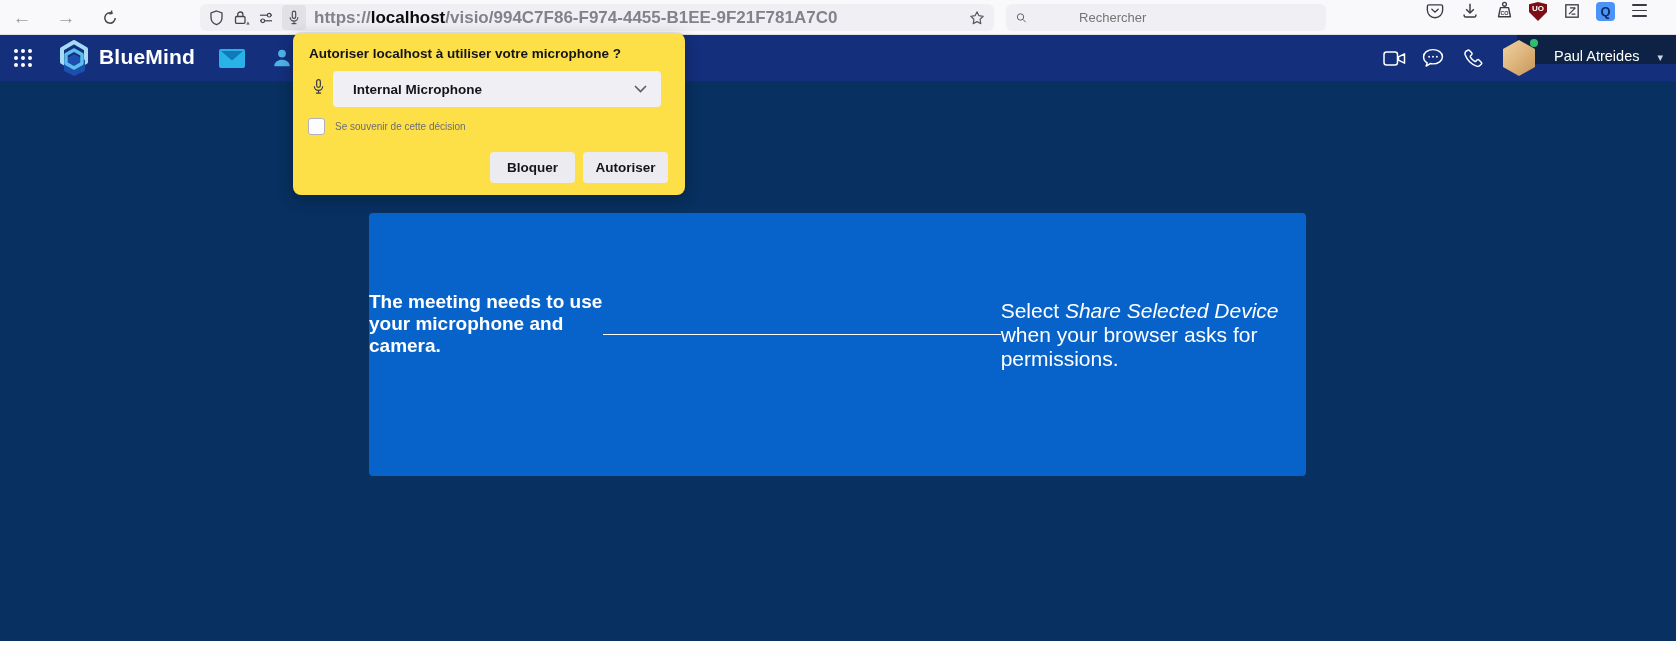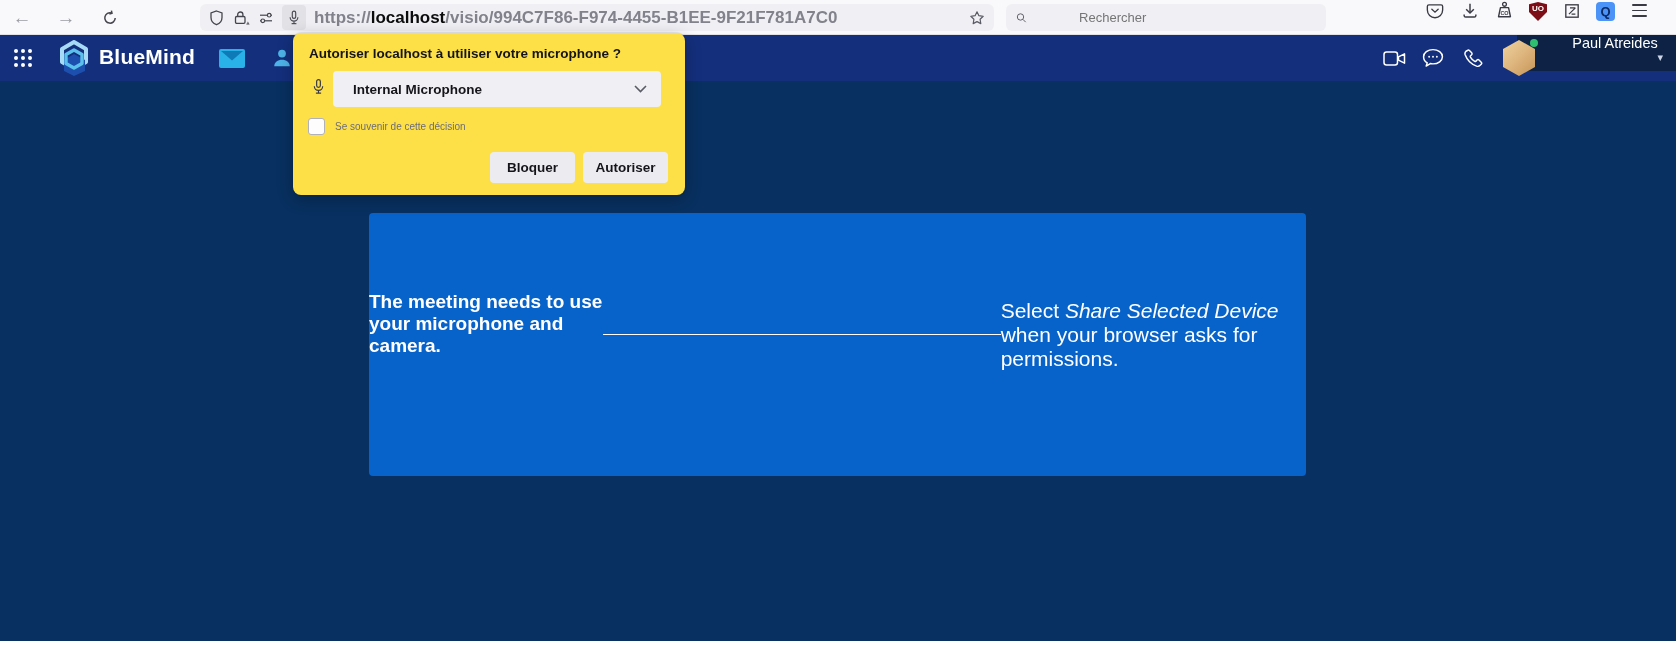--- a/index.html
+++ b/index.html
@@ -31,21 +31,21 @@
   .burger i{ display:block; width:15px; height:1.7px; background:#3a3a44; border-radius:1px; }
   .weightico text{ font-weight:bold; }
 
   
   .appheader{ position:relative; height:46px; background:var(--header-bar); }
   .gridicon{ position:absolute; left:14px; top:14px; display:grid; grid-template-columns:repeat(3,4px); gap:3px; }
   .gridicon i{ width:4px; height:4px; background:#fff; border-radius:50%; }
   .logo{ position:absolute; left:56px; top:5px; }
   .brand{ position:absolute; left:99px; top:10px; color:#fff; font-size:21px; font-weight:bold; letter-spacing:.2px; }
   .hico{ position:absolute; top:0; height:46px; display:flex; align-items:center; color:#fff; }
-  .usersection{ position:absolute; left:1517px; right:0; top:0; height:36px; background:var(--header-user-section); display:flex; align-items:center;flex-direction:column; }
+  .usersection{ position:absolute; left:1517px; right:0; top:0; height:29px; background:var(--header-user-section); display:flex; align-items:flex-end; }
   .username{ color:#fff; font-size:14.5px; margin-left:37px; }
   .usercaret{ color:#cdd5e6; font-size:11px; margin-left:auto; margin-right:13px; }
   .avatar{ position:absolute; left:1503px; top:5px; width:32px; height:36px; background:linear-gradient(135deg,#efd3a0,var(--avatar-tan) 55%,#c59557); clip-path:polygon(50% 0,100% 25%,100% 75%,50% 100%,0 75%,0 25%); z-index:3; }
   .presence{ position:absolute; left:1530px; top:4px; width:8px; height:8px; background:var(--presence-green); border-radius:50%; z-index:4; }
 
   
   .content{ position:relative; height:560px; background:var(--content-background); }
   .panel{ position:absolute; left:369px; top:132px; width:937px; height:263px; background:var(--panel-blue); border-radius:4px; display:flex; flex-direction:row; align-items:center; justify-content:flex-end; padding-bottom:42px; }
   .panel .heading{ color:#fff; font-size:19px; font-weight:bold; }
   .panel .divider{ width:864px; height:1px; background:#fff; margin-top:22px; }

